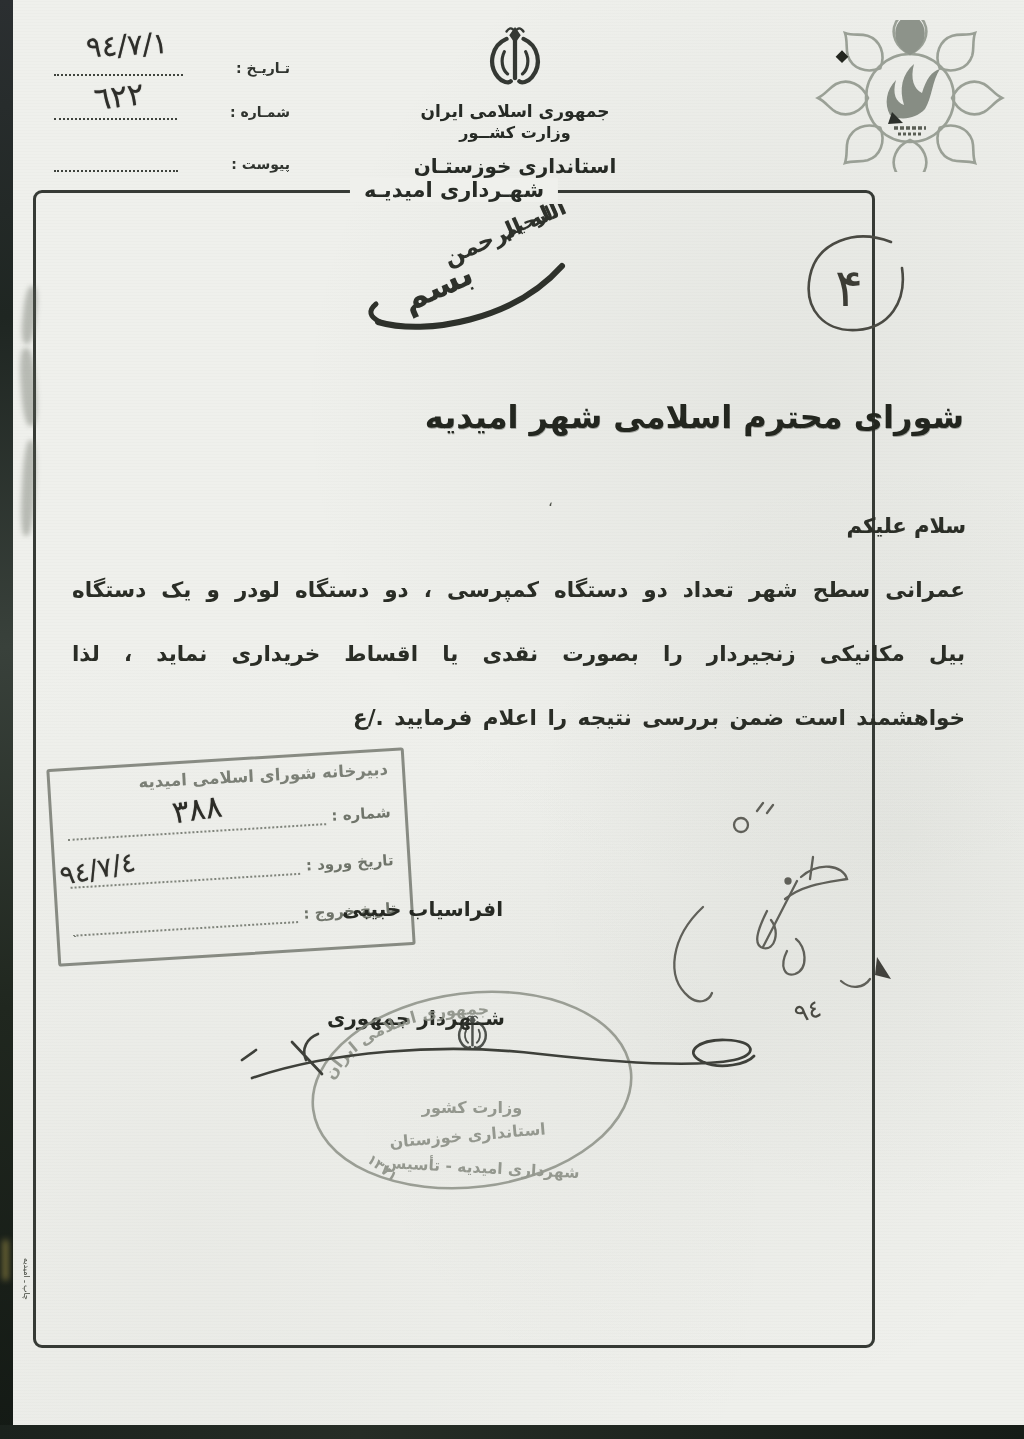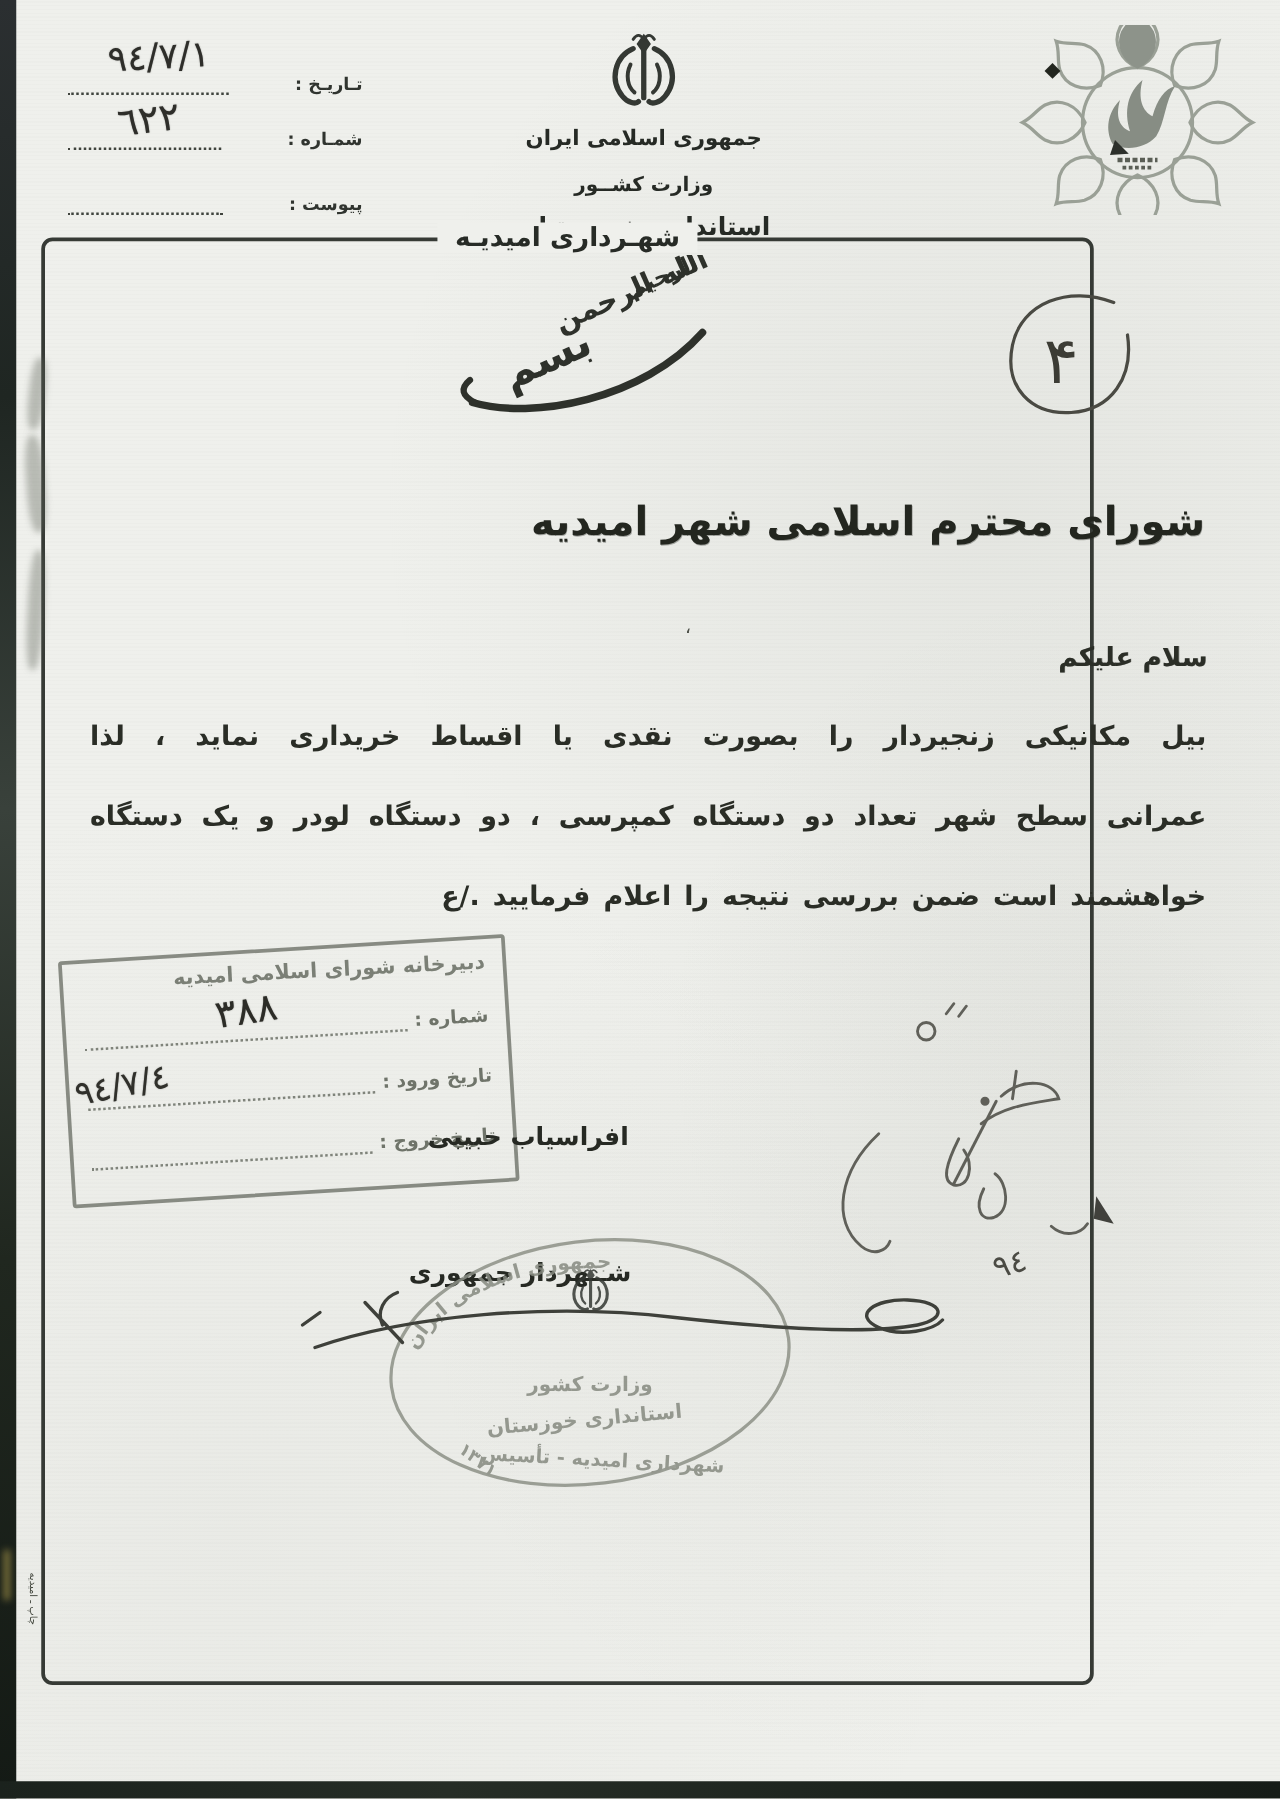--- a/index.html
+++ b/index.html
@@ -25,21 +25,21 @@
   .fields{position:absolute;left:52px;top:48px;width:238px;direction:rtl;}
   .frow{position:absolute;right:0;width:100%;display:flex;align-items:flex-end;}
   .frow .lbl{font-size:14px;font-weight:700;color:#30342f;white-space:nowrap;letter-spacing:.5px;margin-left:48px;}
   .frow .dots{flex:1;border-bottom:2px dotted #3f433d;height:13px;margin-left:2px;margin-right:5px;}
   .hw{direction:ltr;color:#2e2e2a;text-shadow:0 0 1px rgba(46,46,42,.6);}
   .hw-date{position:absolute;left:86px;top:28px;font-size:29px;letter-spacing:7px;transform:rotate(-3deg);}
   .hw-num{position:absolute;left:94px;top:78px;font-size:31px;letter-spacing:9px;transform:rotate(-7deg);}
   
   .lhead{position:absolute;left:398px;top:22px;width:234px;text-align:center;}
   .lhead .l1{font-size:17px;font-weight:700;margin-top:3px;color:#262a25;}
-  .lhead .l2{font-size:16px;font-weight:700;margin-top:17px;letter-spacing:2px;color:#262a25;}
+  .lhead .l2{font-size:16px;font-weight:700;margin-top:2px;letter-spacing:2px;color:#262a25;}
   .lhead .l3{font-size:20px;font-weight:700;margin-top:12px;letter-spacing:1px;color:#262a25;}
   
   .frame{position:absolute;left:33px;top:190px;width:842px;height:1158px;
     border:3px solid #363a35;border-radius:9px;}
   .frame-label{position:absolute;top:-15px;left:50%;transform:translateX(-50%);
     background:#eff0ec;padding:0 14px;font-size:21px;font-weight:700;
     letter-spacing:.5px;color:#272b26;white-space:nowrap;direction:rtl;}
   .smudge{position:absolute;background:rgba(95,100,90,.38);filter:blur(2.5px);border-radius:40%;}
   
   .recipient{position:absolute;right:60px;top:398px;font-size:32px;font-weight:700;
@@ -161,22 +161,22 @@
   <svg class="abs" style="left:793px;top:230px;" width="132" height="118" viewBox="0 0 132 118">
     <path d="M98,12 C62,-2 24,12 17,46 C10,80 32,102 64,100 C96,98 114,72 109,38" stroke="#4a4a43" stroke-width="2.6" fill="none" stroke-linecap="round"></path>
     <text x="42" y="76" font-size="52" fill="#3c3c35">۴</text>
   </svg>
 
   <div class="recipient">شورای محترم اسلامی شهر امیدیه</div>
   <div class="salutation">سلام علیکم</div>
   <div class="comma-mark">،</div>
 
   <div class="body-block">
+    <div class="j">عمرانی سطح شهر تعداد دو دستگاه کمپرسی ، دو دستگاه لودر و یک دستگاه</div>
     <div class="j w">بیل مکانیکی زنجیردار را بصورت نقدی یا اقساط خریداری نماید ، لذا</div>
-    <div class="j">عمرانی سطح شهر تعداد دو دستگاه کمپرسی ، دو دستگاه لودر و یک دستگاه</div>
     <div class="bl r">خواهشمند است ضمن بررسی نتیجه را اعلام فرمایید ./ع</div>
   </div>
 
   <div class="secbox">
     <div class="t">دبیرخانه شورای اسلامی امیدیه</div>
     <div class="srow" style="top:52px;">
       <span>شماره :</span>
       <span class="dots"></span>
     </div>
     <div class="srow" style="top:100px;">

